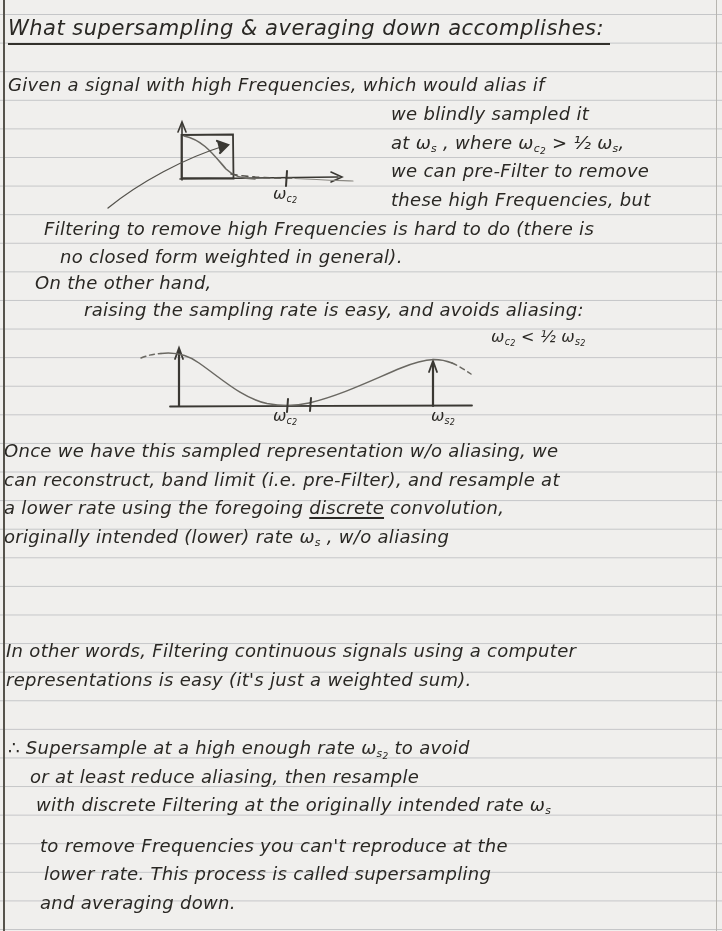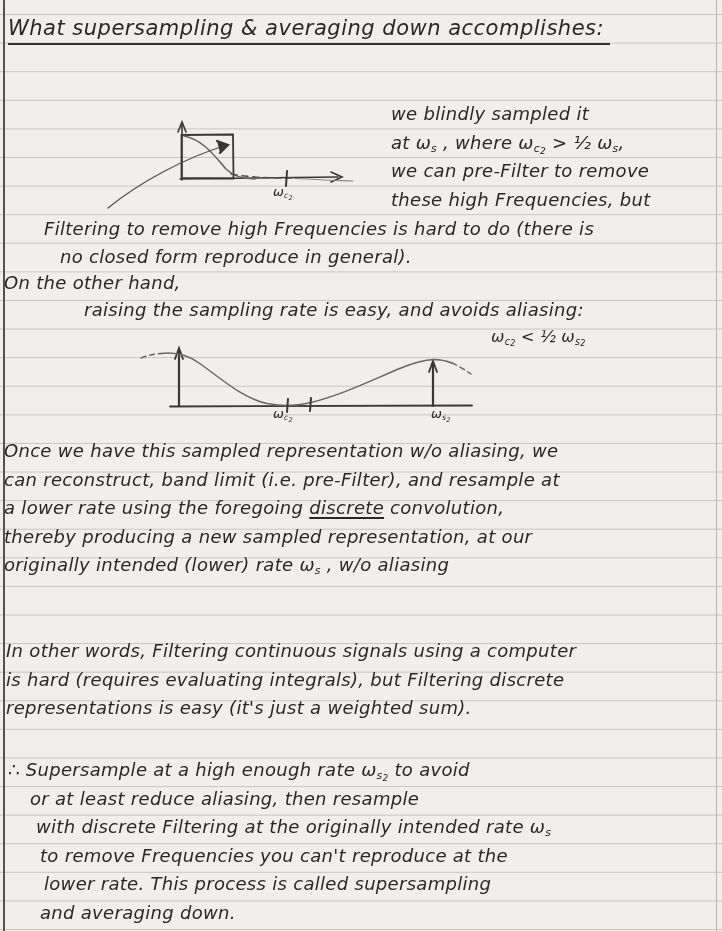--- a/index.html
+++ b/index.html
@@ -15,41 +15,44 @@
   }
   .paper::before{content:"";position:absolute;left:3px;top:0;bottom:0;width:2px;background:#56534c;z-index:3;}
   .paper::after{content:"";position:absolute;left:716px;top:0;bottom:0;width:1px;background:#b7b5b0;z-index:3;}
   .abs{position:absolute;z-index:2;}
   .title{
     font-size:21px;letter-spacing:.5px;line-height:28px;
     border-bottom:2px solid #33312c;padding:0 6px 1px 0;white-space:nowrap;
   }
   .blk{font-size:18px;letter-spacing:.3px;}
   .blk .ln{height:28.6px;line-height:28.6px;white-space:nowrap;}
-  .small{font-size:13px;letter-spacing:.2px;white-space:nowrap;}
+  .small{font-size:16px;letter-spacing:.2px;white-space:nowrap;}
   .anno{font-size:16px;letter-spacing:.3px;white-space:nowrap;}
   .s1{font-size:.6em;vertical-align:-.3em;}
   .s2{font-size:.5em;vertical-align:-.55em;}
   .un{text-decoration:underline;text-underline-offset:.18em;text-decoration-thickness:1.5px;}
   
   .p5 .ln:nth-child(2){padding-left:22px;}
   .p5 .ln:nth-child(3){padding-left:28px;}
-  .p5 .ln:nth-child(4){padding-left:32px;}
+  .p5 .ln:nth-child(4){padding-left:32px;margin-top:12px;}
   .p5 .ln:nth-child(5){padding-left:36px;}
   .p5 .ln:nth-child(6){padding-left:32px;}
   svg{position:absolute;z-index:1;overflow:visible;}
   svg *{vector-effect:non-scaling-stroke;}
 </style>
 </head>
 <body>
 
 <div class="paper">
 
   <div class="abs title" style="left:8px;top:14px;"><span>What supersampling &amp; averaging down accomplishes:</span></div>
 
+  <div class="abs blk" style="left:8px;top:71px;">
+    <div class="ln"><span>Given a signal with high Frequencies, which would alias if</span></div>
+  </div>
 
   <div class="abs blk" style="left:391px;top:100px;">
     <div class="ln"><span>we blindly sampled it</span></div>
     <div class="ln"><span>at ω</span><span class="s1">s</span><span> , where ω</span><span class="s1">c</span><span class="s2">2</span><span> &gt; ½ ω</span><span class="s1">s</span><span>,</span></div>
     <div class="ln"><span>we can pre-Filter to remove</span></div>
     <div class="ln"><span>these high Frequencies, but</span></div>
   </div>
 
   <svg style="left:95px;top:110px;" width="260" height="130" viewBox="0 0 260 130">
     <g fill="none" stroke="#3a3833" stroke-width="1.6" stroke-linecap="round">
@@ -65,23 +68,23 @@
       <path d="M 13 98 C 45 72 90 48 129 36" stroke="#55534d" stroke-width="1.3"></path>
       <path d="M 122 31 L 133 35 L 125 43" stroke-width="2.2" fill="#3a3833"></path>
     </g>
   </svg>
   <div class="abs small" style="left:273px;top:184px;"><span>ω</span><span class="s1">c</span><span class="s2">2</span></div>
 
   <div class="abs blk" style="left:44px;top:215px;">
     <div class="ln"><span>Filtering to remove high Frequencies is hard to do (there is</span></div>
   </div>
   <div class="abs blk" style="left:60px;top:243px;">
-    <div class="ln"><span>no closed form reproduce in general).</span></div>
+    <div class="ln"><span>no closed form weighted in general).</span></div>
   </div>
-  <div class="abs blk" style="left:4px;top:269px;">
+  <div class="abs blk" style="left:4px;top:269px;padding-left:31px;">
     <div class="ln"><span>On the other hand,</span></div>
   </div>
   <div class="abs blk" style="left:84px;top:296px;">
     <div class="ln"><span>raising the sampling rate is easy, and avoids aliasing:</span></div>
   </div>
 
   <div class="abs anno" style="left:491px;top:327px;"><span>ω</span><span class="s1">c</span><span class="s2">2</span><span> &lt; ½ ω</span><span class="s1">s</span><span class="s2">2</span></div>
 
   <svg style="left:100px;top:336px;" width="400" height="94" viewBox="0 0 400 94">
     <g fill="none" stroke="#3a3833" stroke-width="1.8" stroke-linecap="round">
@@ -97,31 +100,29 @@
       <path d="M 211 62 L 210 75" stroke-width="2"></path>
     </g>
   </svg>
   <div class="abs small" style="left:273px;top:406px;"><span>ω</span><span class="s1">c</span><span class="s2">2</span></div>
   <div class="abs small" style="left:414px;top:406px;margin-left:17px;"><span>ω</span><span class="s1">s</span><span class="s2">2</span></div>
 
   <div class="abs blk" style="left:4px;top:437px;">
     <div class="ln"><span>Once we have this sampled representation w/o aliasing, we</span></div>
     <div class="ln"><span>can reconstruct, band limit (i.e. pre-Filter), and resample at</span></div>
     <div class="ln"><span>a lower rate using the foregoing </span><span class="un">discrete</span><span> convolution,</span></div>
-    <div class="ln"><span>thereby producing a new sampled representation, at our</span></div>
     <div class="ln"><span>originally intended (lower) rate ω</span><span class="s1">s</span><span> , w/o aliasing</span></div>
   </div>
 
   <div class="abs blk" style="left:6px;top:637px;">
     <div class="ln"><span>In other words, Filtering continuous signals using a computer</span></div>
-    <div class="ln"><span>is hard (requires evaluating integrals), but Filtering discrete</span></div>
     <div class="ln"><span>representations is easy (it's just a weighted sum).</span></div>
   </div>
 
-  <div class="abs blk p5" style="left:8px;top:756px;">
+  <div class="abs blk p5" style="left:8px;top:734px;">
     <div class="ln"><span>∴ Supersample at a high enough rate ω</span><span class="s1">s</span><span class="s2">2</span><span> to avoid</span></div>
     <div class="ln"><span>or at least reduce aliasing, then resample</span></div>
     <div class="ln"><span>with discrete Filtering at the originally intended rate ω</span><span class="s1">s</span></div>
     <div class="ln"><span>to remove Frequencies you can't reproduce at the</span></div>
     <div class="ln"><span>lower rate.   This process is called supersampling</span></div>
     <div class="ln"><span>and averaging down.</span></div>
   </div>
 
 </div>
 

